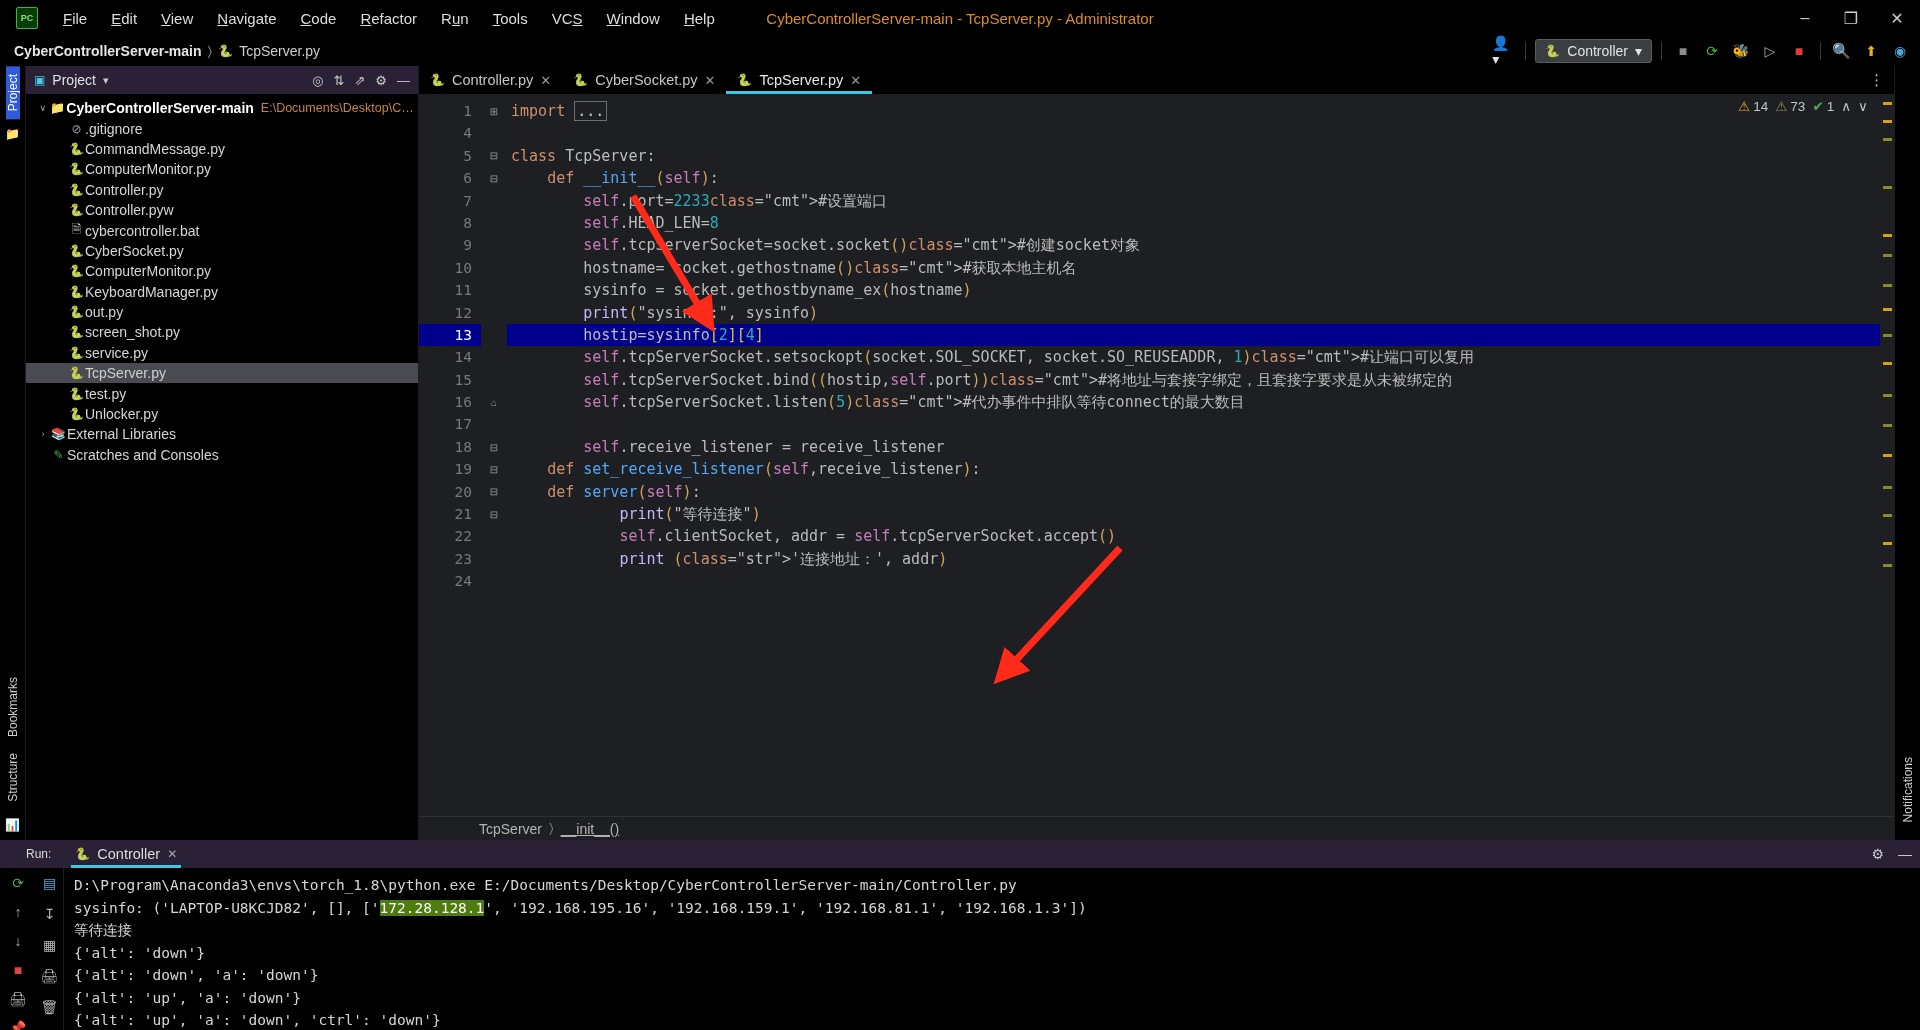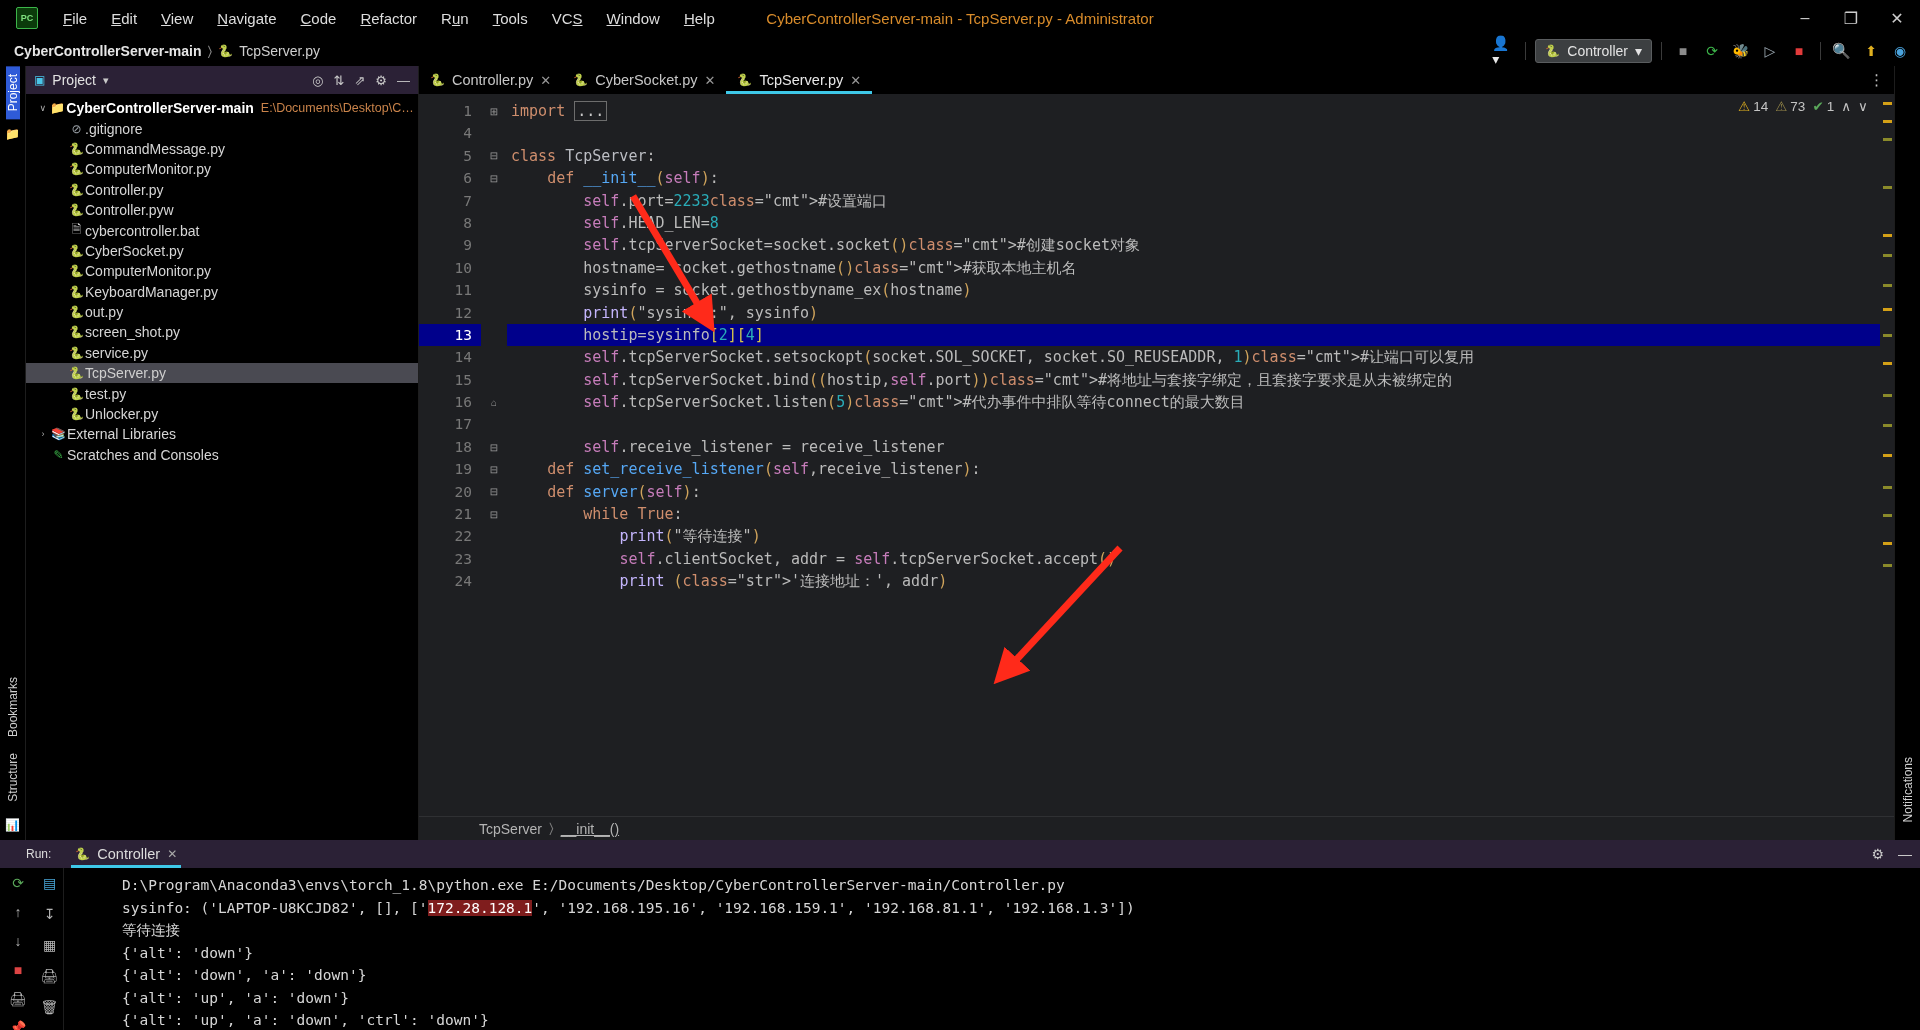--- a/index.html
+++ b/index.html
@@ -162,22 +162,22 @@
   #run-body { flex:1;display:flex;min-height:0; }
   #run-toolbar { width:36px;background:#000;display:flex;flex-direction:column;
     align-items:center;padding-top:6px;gap:12px; }
   .rtb { font-size:14px;color:#b5b5b5;height:17px;display:flex;align-items:center; }
   .rtb.green { color:#5aa85a; }
   .rtb.red { color:#d44; }
   #run-toolbar2 { width:28px;background:#000;display:flex;flex-direction:column;
     align-items:center;padding-top:6px;gap:14px;border-right:1px solid #1d1d1d; }
   #console { flex:1;padding:6px 0 0 10px;overflow:hidden; }
   .conline { font-family:"DejaVu Sans Mono",monospace;font-size:14.5px;line-height:22.5px;
-    color:#d6d6d6;white-space:pre;margin-left:48px; }
-  .con-hl { background:#7f1d1d; color:#ffffff; }
+    color:#d6d6d6;white-space:pre; }
+  .con-hl { background:#4d7c0f; color:#ffffff; }
 
   
   #overlay { position:absolute;left:0;top:0;width:1920px;height:1030px;pointer-events:none;z-index:50; }
 </style>
 </head>
 <body>
 
 <div id="titlebar">
   <div id="app-logo">PC</div>
   <div id="menubar">
@@ -429,21 +429,20 @@
           <div class="cline">        sysinfo = socket.gethostbyname_ex<span class="paren">(</span>hostname<span class="paren">)</span></div>
           <div class="cline">        <span class="mag">print</span><span class="paren">(</span>"sysinfo:", sysinfo<span class="paren">)</span></div>
           <div class="cline cur">        hostip=sysinfo<span class="brk2">[</span><span class="num">2</span><span class="brk2">]</span><span class="brk2">[</span><span class="num">4</span><span class="brk2">]</span></div>
           <div class="cline">        <span class="self">self</span>.tcpServerSocket.setsockopt<span class="paren">(</span>socket.SOL_SOCKET, socket.SO_REUSEADDR, <span class="num">1</span><span class="paren">)</span><span <span="" class="kw">class</span>="cmt"&gt;#让端口可以复用</div>
           <div class="cline">        <span class="self">self</span>.tcpServerSocket.bind<span class="paren">(</span><span class="paren">(</span>hostip,<span class="self">self</span>.port<span class="paren">)</span><span class="paren">)</span><span <span="" class="kw">class</span>="cmt"&gt;#将地址与套接字绑定，且套接字要求是从未被绑定的</div>
           <div class="cline">        <span class="self">self</span>.tcpServerSocket.listen<span class="paren">(</span><span class="num">5</span><span class="paren">)</span><span <span="" class="kw">class</span>="cmt"&gt;#代办事件中排队等待connect的最大数目</div>
           <div class="cline"></div>
           <div class="cline">        <span class="self">self</span>.receive_listener = receive_listener</div>
           <div class="cline">    <span class="kw">def</span> <span class="fn">set_receive_listener</span><span class="paren">(</span><span class="self">self</span>,receive_listener<span class="paren">)</span>:</div>
           <div class="cline">    <span class="kw">def</span> <span class="fn">server</span><span class="paren">(</span><span class="self">self</span><span class="paren">)</span>:</div>
-          <div class="cline">        <span class="kw">while</span> <span class="kw">True</span>:</div>
           <div class="cline">            <span class="mag">print</span><span class="paren">(</span>"等待连接"<span class="paren">)</span></div>
           <div class="cline">            <span class="self">self</span>.clientSocket, addr = <span class="self">self</span>.tcpServerSocket.accept<span class="paren">(</span><span class="paren">)</span></div>
           <div class="cline">            <span class="mag">print</span> <span class="paren">(</span><span <span="" class="kw">class</span>="str"&gt;'连接地址：', addr<span class="paren">)</span></div>
         </div>
       <div id="editor-markers">
           <div class="mk" style="top: 8px; background: rgb(212, 160, 23);"></div>
           <div class="mk" style="top: 26px; background: rgb(212, 160, 23);"></div>
           <div class="mk" style="top: 44px; background: rgb(138, 138, 42);"></div>
           <div class="mk" style="top: 92px; background: rgb(138, 138, 42);"></div>
           <div class="mk" style="top: 140px; background: rgb(212, 160, 23);"></div>

